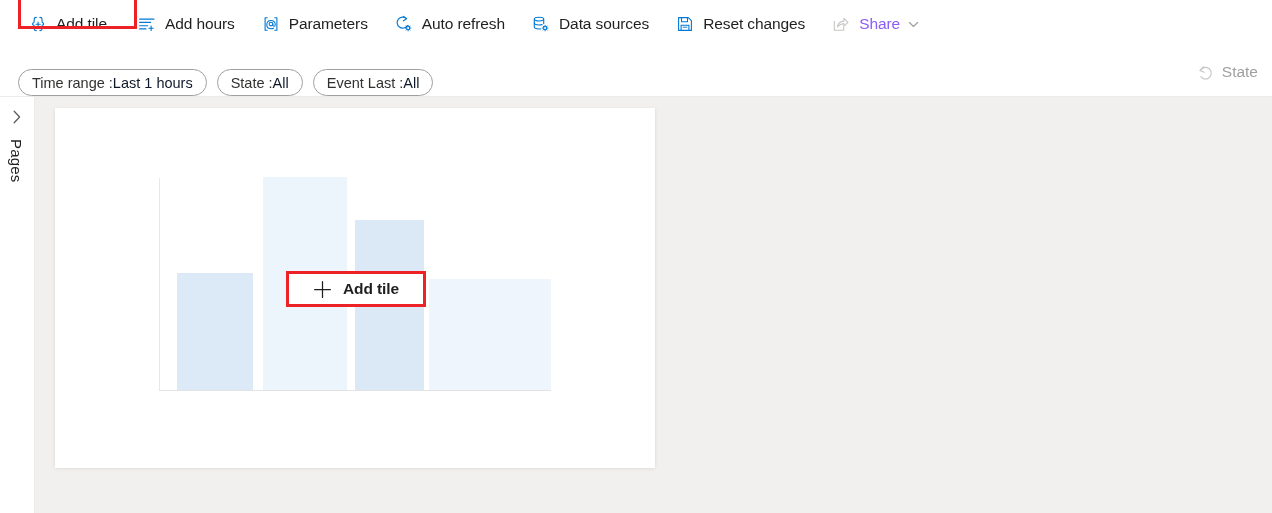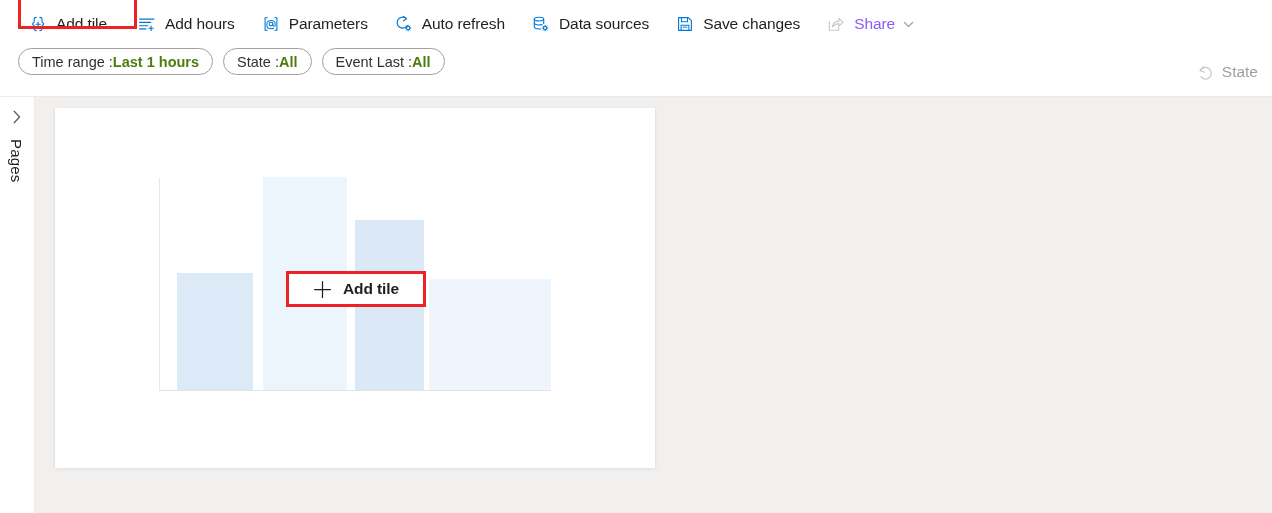--- a/index.html
+++ b/index.html
@@ -82,39 +82,39 @@
   
   .filterbar {
     position: absolute;
     left: 0; top: 48px;
     width: 1272px;
     height: 49px;
     background: #ffffff;
     border-bottom: 1px solid #edebe9;
     box-sizing: border-box;
     display: flex;
-    align-items: flex-start;
+    align-items: flex-end;
     padding-left: 18px;
   }
   .pill {
     display: inline-flex;
     align-items: center;
     height: 27px;
     padding: 0 13px;
     margin-right: 10px;
     border: 1px solid #a19f9d;
     border-radius: 14px;
     background: #ffffff;
     font-size: 14.5px;
     color: #323130;
     white-space: nowrap;
     cursor: pointer;
     box-sizing: border-box;
   }
-  .pill .pv { font-weight: bold; color: #4d7c0f; }
+  .pill .pv { font-weight: normal; color: #0f172a; }
   .pill .pk { color: #323130; }
   .reset-btn {
     position: absolute;
     right: 6px; top: 8px;
     display: flex;
     align-items: center;
     height: 32px;
     padding: 0 8px;
     cursor: default;
   }
@@ -286,21 +286,21 @@
 
   <div class="cmd">
     <span class="ico">
       <svg width="18" height="18" viewBox="0 0 18 18" fill="none">
         <path d="M2.6 2.6h9.7l3.1 3.1v9.7H2.6z" stroke="#0078d4" stroke-width="1.1" stroke-linejoin="round" fill="none"></path>
         <path d="M5.5 2.6v4.1h6V2.6" stroke="#0078d4" stroke-width="1.05" fill="none"></path>
         <path d="M5.1 15.4v-5.2h7.8v5.2" stroke="#0078d4" stroke-width="1.05" fill="none"></path>
         <path d="M6.7 12.2h4.6" stroke="#0078d4" stroke-width="0.9"></path>
       </svg>
     </span>
-    <span class="lbl">Save changes</span>
+    <span class="lbl">Reset changes</span>
   </div>
 
 
   <div class="cmd disabled">
     <span class="ico">
       <svg width="18" height="18" viewBox="0 0 18 18" fill="none">
         <path d="M2.3 6.3v8.9h9.4v-3.4" stroke="currentColor" stroke-width="1.1" stroke-linecap="round" stroke-linejoin="round" fill="none"></path>
         <path d="M5.4 11.8c.6-3.6 3.1-5.6 6.5-5.7V3.4l4.1 3.9-4.1 3.9V8.6c-2.6.1-4.7 1.2-6.5 3.2z" stroke="currentColor" stroke-width="1.1" stroke-linejoin="round" fill="none"></path>
       </svg>
     </span>

